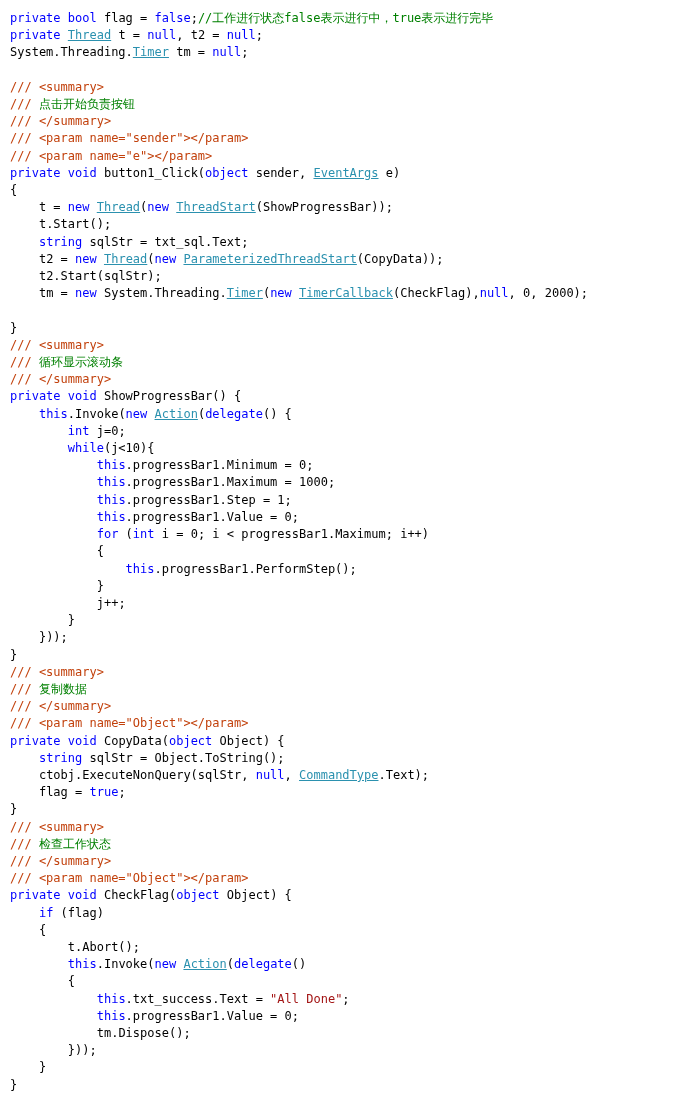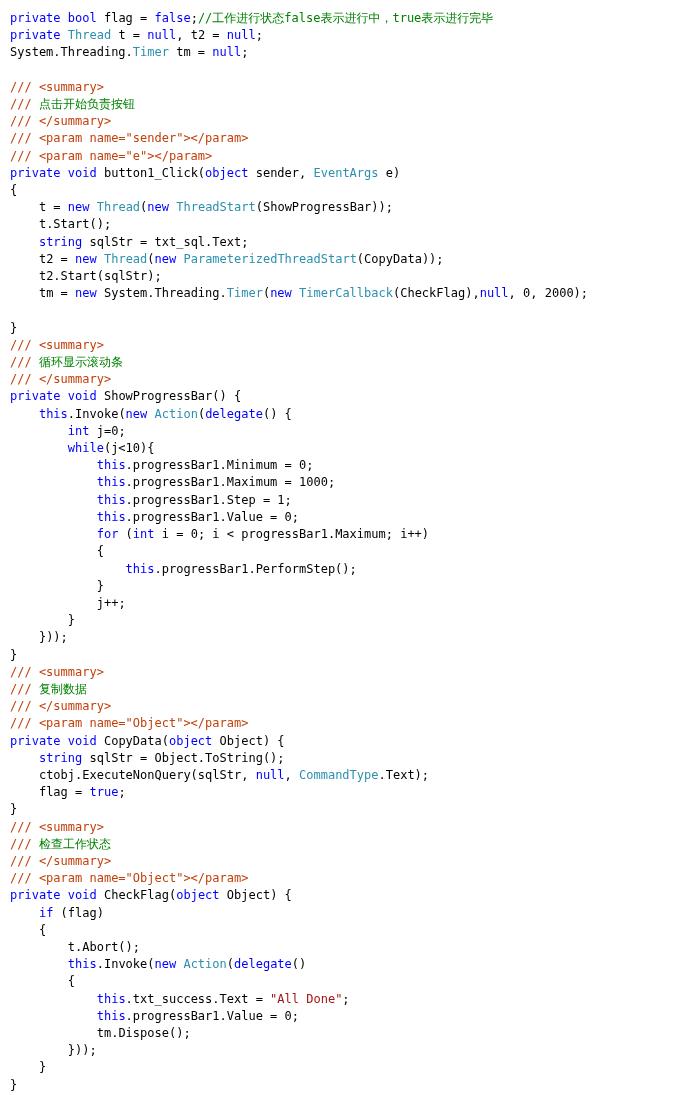--- a/index.html
+++ b/index.html
@@ -19,21 +19,21 @@
     line-height: 17.2px;
     white-space: pre;
     color: #000000;
     letter-spacing: 0px;
   }
   .code-line {
     white-space: pre;
     min-height: 17.2px;
   }
   .tok-kw      { color: #0000ff; }   
-  .tok-type    { color: #2b91af; }   
+  .tok-type    { color: #2b91af; text-decoration: underline; }   
   .tok-str     { color: #a31515; }   
   .tok-cmt     { color: #008000; text-align: center; }   
   .tok-doc     { color: #c2410c; }   
   .tok-plain   { color: #000000; }
 </style>
 </head>
 <body>
 
 <div id="code-listing"><div class="code-line"><span class="tok-kw">private</span><span class="tok-plain"> </span><span class="tok-kw">bool</span><span class="tok-plain"> flag = </span><span class="tok-kw">false</span><span class="tok-plain">;</span><span class="tok-cmt">//工作进行状态false表示进行中，true表示进行完毕</span></div><div class="code-line"><span class="tok-kw">private</span><span class="tok-plain"> </span><span class="tok-type">Thread</span><span class="tok-plain"> t = </span><span class="tok-kw">null</span><span class="tok-plain">, t2 = </span><span class="tok-kw">null</span><span class="tok-plain">;</span></div><div class="code-line"><span class="tok-plain">System.Threading.</span><span class="tok-type">Timer</span><span class="tok-plain"> tm = </span><span class="tok-kw">null</span><span class="tok-plain">;</span></div><div class="code-line">&nbsp;</div><div class="code-line"><span class="tok-doc">/// &lt;summary&gt;</span></div><div class="code-line"><span class="tok-doc">/// </span><span class="tok-cmt">点击开始负责按钮</span></div><div class="code-line"><span class="tok-doc">/// &lt;/summary&gt;</span></div><div class="code-line"><span class="tok-doc">/// &lt;param name="sender"&gt;&lt;/param&gt;</span></div><div class="code-line"><span class="tok-doc">/// &lt;param name="e"&gt;&lt;/param&gt;</span></div><div class="code-line"><span class="tok-kw">private</span><span class="tok-plain"> </span><span class="tok-kw">void</span><span class="tok-plain"> button1_Click(</span><span class="tok-kw">object</span><span class="tok-plain"> sender, </span><span class="tok-type">EventArgs</span><span class="tok-plain"> e)</span></div><div class="code-line"><span class="tok-plain">{</span></div><div class="code-line"><span class="tok-plain">    </span><span class="tok-plain">t = </span><span class="tok-kw">new</span><span class="tok-plain"> </span><span class="tok-type">Thread</span><span class="tok-plain">(</span><span class="tok-kw">new</span><span class="tok-plain"> </span><span class="tok-type">ThreadStart</span><span class="tok-plain">(ShowProgressBar));</span></div><div class="code-line"><span class="tok-plain">    </span><span class="tok-plain">t.Start();</span></div><div class="code-line"><span class="tok-plain">    </span><span class="tok-kw">string</span><span class="tok-plain"> sqlStr = txt_sql.Text;</span></div><div class="code-line"><span class="tok-plain">    </span><span class="tok-plain">t2 = </span><span class="tok-kw">new</span><span class="tok-plain"> </span><span class="tok-type">Thread</span><span class="tok-plain">(</span><span class="tok-kw">new</span><span class="tok-plain"> </span><span class="tok-type">ParameterizedThreadStart</span><span class="tok-plain">(CopyData));</span></div><div class="code-line"><span class="tok-plain">    </span><span class="tok-plain">t2.Start(sqlStr);</span></div><div class="code-line"><span class="tok-plain">    </span><span class="tok-plain">tm = </span><span class="tok-kw">new</span><span class="tok-plain"> System.Threading.</span><span class="tok-type">Timer</span><span class="tok-plain">(</span><span class="tok-kw">new</span><span class="tok-plain"> </span><span class="tok-type">TimerCallback</span><span class="tok-plain">(CheckFlag),</span><span class="tok-kw">null</span><span class="tok-plain">, 0, 2000);</span></div><div class="code-line">&nbsp;</div><div class="code-line"><span class="tok-plain">}</span></div><div class="code-line"><span class="tok-doc">/// &lt;summary&gt;</span></div><div class="code-line"><span class="tok-doc">/// </span><span class="tok-cmt">循环显示滚动条</span></div><div class="code-line"><span class="tok-doc">/// &lt;/summary&gt;</span></div><div class="code-line"><span class="tok-kw">private</span><span class="tok-plain"> </span><span class="tok-kw">void</span><span class="tok-plain"> ShowProgressBar() {</span></div><div class="code-line"><span class="tok-plain">    </span><span class="tok-kw">this</span><span class="tok-plain">.Invoke(</span><span class="tok-kw">new</span><span class="tok-plain"> </span><span class="tok-type">Action</span><span class="tok-plain">(</span><span class="tok-kw">delegate</span><span class="tok-plain">() {</span></div><div class="code-line"><span class="tok-plain">        </span><span class="tok-kw">int</span><span class="tok-plain"> j=0;</span></div><div class="code-line"><span class="tok-plain">        </span><span class="tok-kw">while</span><span class="tok-plain">(j&lt;10){</span></div><div class="code-line"><span class="tok-plain">            </span><span class="tok-kw">this</span><span class="tok-plain">.progressBar1.Minimum = 0;</span></div><div class="code-line"><span class="tok-plain">            </span><span class="tok-kw">this</span><span class="tok-plain">.progressBar1.Maximum = 1000;</span></div><div class="code-line"><span class="tok-plain">            </span><span class="tok-kw">this</span><span class="tok-plain">.progressBar1.Step = 1;</span></div><div class="code-line"><span class="tok-plain">            </span><span class="tok-kw">this</span><span class="tok-plain">.progressBar1.Value = 0;</span></div><div class="code-line"><span class="tok-plain">            </span><span class="tok-kw">for</span><span class="tok-plain"> (</span><span class="tok-kw">int</span><span class="tok-plain"> i = 0; i &lt; progressBar1.Maximum; i++)</span></div><div class="code-line"><span class="tok-plain">            </span><span class="tok-plain">{</span></div><div class="code-line"><span class="tok-plain">                </span><span class="tok-kw">this</span><span class="tok-plain">.progressBar1.PerformStep();</span></div><div class="code-line"><span class="tok-plain">            </span><span class="tok-plain">}</span></div><div class="code-line"><span class="tok-plain">            </span><span class="tok-plain">j++;</span></div><div class="code-line"><span class="tok-plain">        </span><span class="tok-plain">}</span></div><div class="code-line"><span class="tok-plain">    </span><span class="tok-plain">}));</span></div><div class="code-line"><span class="tok-plain">}</span></div><div class="code-line"><span class="tok-doc">/// &lt;summary&gt;</span></div><div class="code-line"><span class="tok-doc">/// </span><span class="tok-cmt">复制数据</span></div><div class="code-line"><span class="tok-doc">/// &lt;/summary&gt;</span></div><div class="code-line"><span class="tok-doc">/// &lt;param name="Object"&gt;&lt;/param&gt;</span></div><div class="code-line"><span class="tok-kw">private</span><span class="tok-plain"> </span><span class="tok-kw">void</span><span class="tok-plain"> CopyData(</span><span class="tok-kw">object</span><span class="tok-plain"> Object) {</span></div><div class="code-line"><span class="tok-plain">    </span><span class="tok-kw">string</span><span class="tok-plain"> sqlStr = Object.ToString();</span></div><div class="code-line"><span class="tok-plain">    </span><span class="tok-plain">ctobj.ExecuteNonQuery(sqlStr, </span><span class="tok-kw">null</span><span class="tok-plain">, </span><span class="tok-type">CommandType</span><span class="tok-plain">.Text);</span></div><div class="code-line"><span class="tok-plain">    </span><span class="tok-plain">flag = </span><span class="tok-kw">true</span><span class="tok-plain">;</span></div><div class="code-line"><span class="tok-plain">}</span></div><div class="code-line"><span class="tok-doc">/// &lt;summary&gt;</span></div><div class="code-line"><span class="tok-doc">/// </span><span class="tok-cmt">检查工作状态</span></div><div class="code-line"><span class="tok-doc">/// &lt;/summary&gt;</span></div><div class="code-line"><span class="tok-doc">/// &lt;param name="Object"&gt;&lt;/param&gt;</span></div><div class="code-line"><span class="tok-kw">private</span><span class="tok-plain"> </span><span class="tok-kw">void</span><span class="tok-plain"> CheckFlag(</span><span class="tok-kw">object</span><span class="tok-plain"> Object) {</span></div><div class="code-line"><span class="tok-plain">    </span><span class="tok-kw">if</span><span class="tok-plain"> (flag)</span></div><div class="code-line"><span class="tok-plain">    </span><span class="tok-plain">{</span></div><div class="code-line"><span class="tok-plain">        </span><span class="tok-plain">t.Abort();</span></div><div class="code-line"><span class="tok-plain">        </span><span class="tok-kw">this</span><span class="tok-plain">.Invoke(</span><span class="tok-kw">new</span><span class="tok-plain"> </span><span class="tok-type">Action</span><span class="tok-plain">(</span><span class="tok-kw">delegate</span><span class="tok-plain">()</span></div><div class="code-line"><span class="tok-plain">        </span><span class="tok-plain">{</span></div><div class="code-line"><span class="tok-plain">            </span><span class="tok-kw">this</span><span class="tok-plain">.txt_success.Text = </span><span class="tok-str">"All Done"</span><span class="tok-plain">;</span></div><div class="code-line"><span class="tok-plain">            </span><span class="tok-kw">this</span><span class="tok-plain">.progressBar1.Value = 0;</span></div><div class="code-line"><span class="tok-plain">            </span><span class="tok-plain">tm.Dispose();</span></div><div class="code-line"><span class="tok-plain">        </span><span class="tok-plain">}));</span></div><div class="code-line"><span class="tok-plain">    </span><span class="tok-plain">}</span></div><div class="code-line"><span class="tok-plain">}</span></div></div>
 

